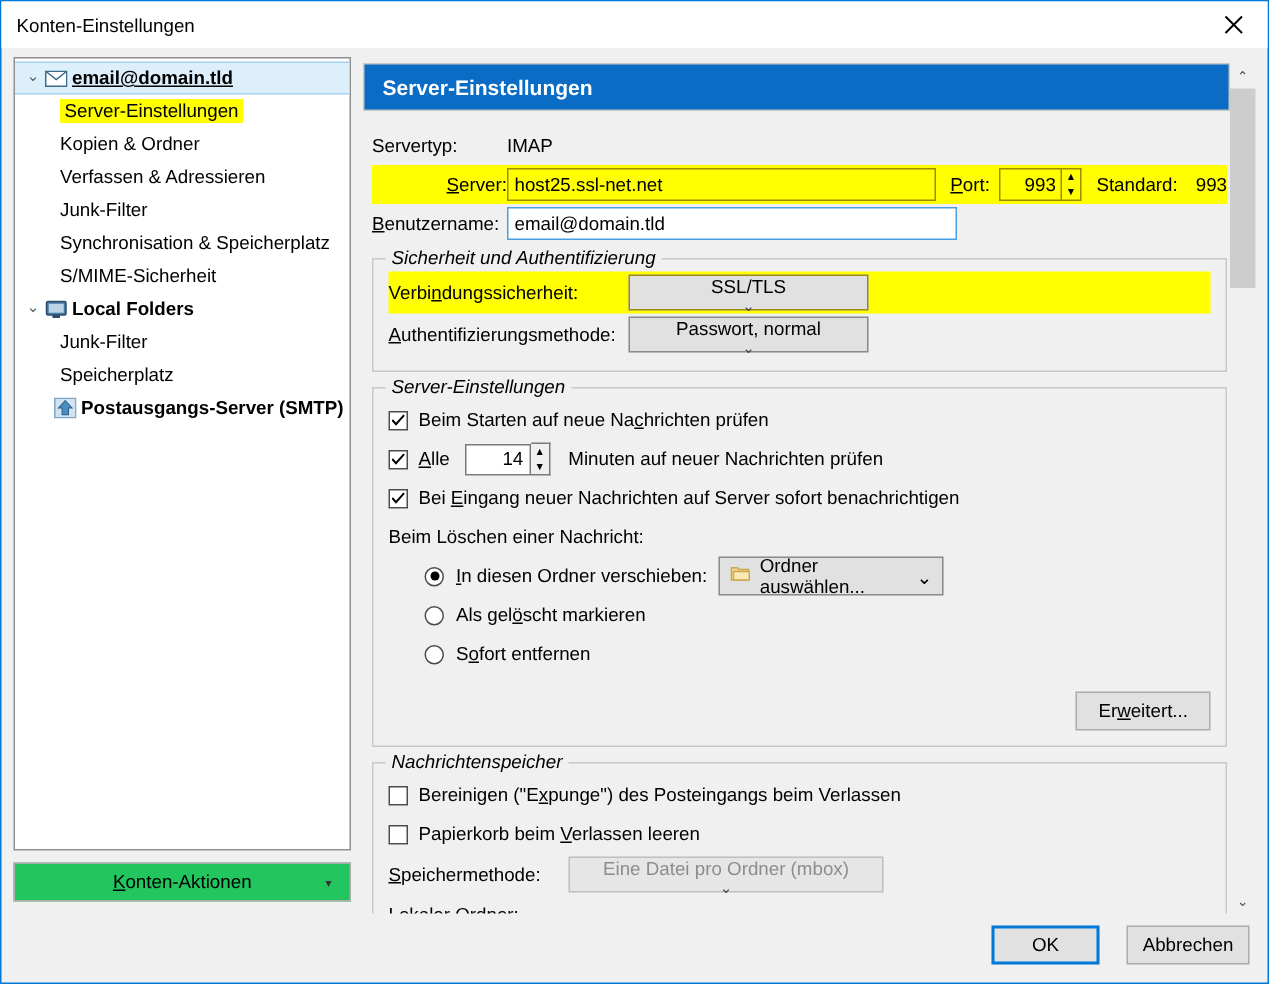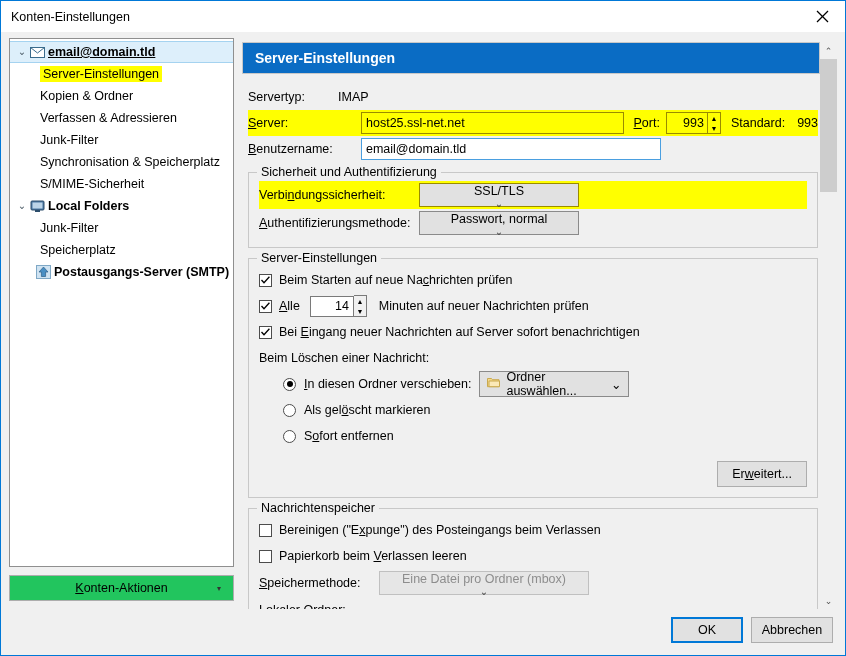--- a/index.html
+++ b/index.html
@@ -115,29 +115,29 @@
     align-items: center;
     padding-top: 4px;
   }
   .sb-arrow { height: 17px; display:flex; align-items:center; justify-content:center; color:#505050; font-size:9px; }
   .sb-track { flex: 1 1 auto; width: 17px; background: #f0f0f0; position: relative; }
   .sb-thumb { position:absolute; top: 0; left:0; width: 17px; height: 133px; background: #cdcdcd; }
   
   .frow { display: flex; align-items: center; height: 26px; }
   .flabel { width: 90px; flex: 0 0 90px; font-size: 12.5px; }
   .fvalue { font-size: 12.5px; }
-  .row-server { background: #ffff00; }
+  .row-server { background: #ffff00; text-align: right; }
   .txtinput {
     height: 22px;
     border: 1px solid #4a9fe0;
     background: #fff;
     font-family: "Liberation Sans", sans-serif;
     font-size: 12.5px;
     padding: 0 4px;
-    display: flex; align-items: center; margin-left: 23px;
+    display: flex; align-items: center;
   }
   .txtinput.yellow { background: #ffff00; border: 1px solid #9a8b00; }
   .w-server { width: 300px; }
   .w-user { width: 300px; }
   .port-label { margin-left: 10px; font-size: 12.5px; }
   .port-box {
     width: 42px; height: 22px;
     border: 1px solid #9a8b00; background: #ffff00;
     display:flex; align-items:center; justify-content:flex-end;
     padding-right: 3px; font-size: 12.5px;
@@ -157,20 +157,21 @@
   .group {
     border: 1px solid #c8c8c8;
     margin-top: 10px;
     padding: 8px 10px 10px 10px;
     position: relative;
   }
   .group > .legend {
     position: absolute; top: -8px; left: 8px;
     background: #f0f0f0; padding: 0 4px;
     font-size: 12.5px;
+    font-style: italic;
   }
   .sel-row { display:flex; align-items:center; height: 28px; }
   .sel-row.yellow { background: #ffff00; }
   .sel-label { width: 160px; flex: 0 0 160px; font-size: 12.5px; }
   .select {
     height: 24px; width: 160px;
     background: #e1e1e1;
     border: 1px solid #8a8a8a;
     display:flex; align-items:center; justify-content:space-between;
     padding: 0 6px 0 6px;
@@ -214,21 +215,21 @@
     display:inline-flex; align-items:center; justify-content:center;
     font-size: 12.5px;
   }
   .btn.focus { border: 2px solid #0078d7; background:#e1e1e1; }
   .erweitert-wrap { display:flex; justify-content:flex-end; margin-top: 12px; }
   .indent { padding-left: 24px; }
   
   .footer {
     flex: 0 0 auto;
     display:flex; justify-content:flex-end; align-items:center;
-    gap: 8px;
+    gap: 18px;
     padding: 8px 12px 12px 12px;
   }
   .btn-ok { width: 72px; }
   .btn-cancel { width: 82px; }
 </style>
 </head>
 <body>
 
 <div class="window">
 

